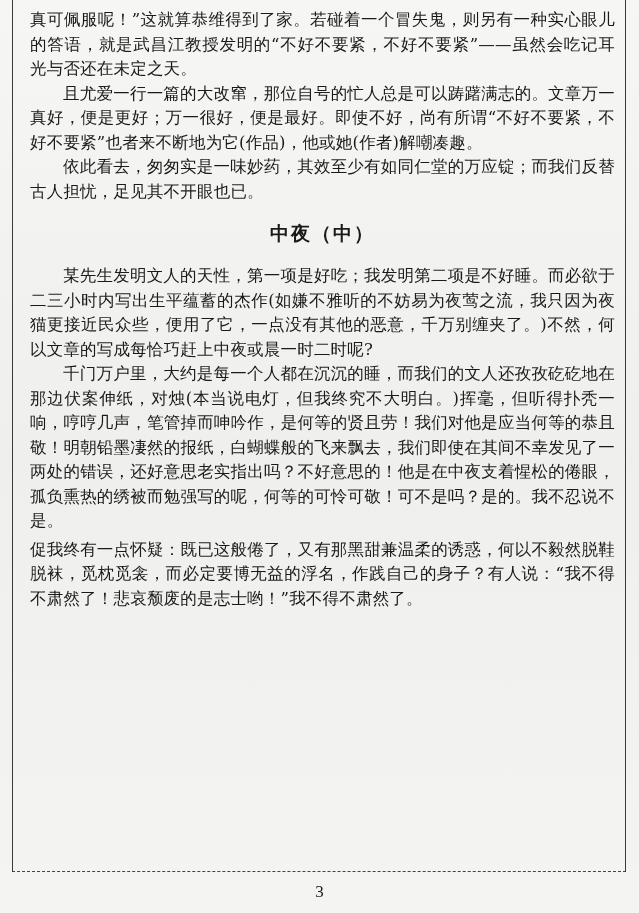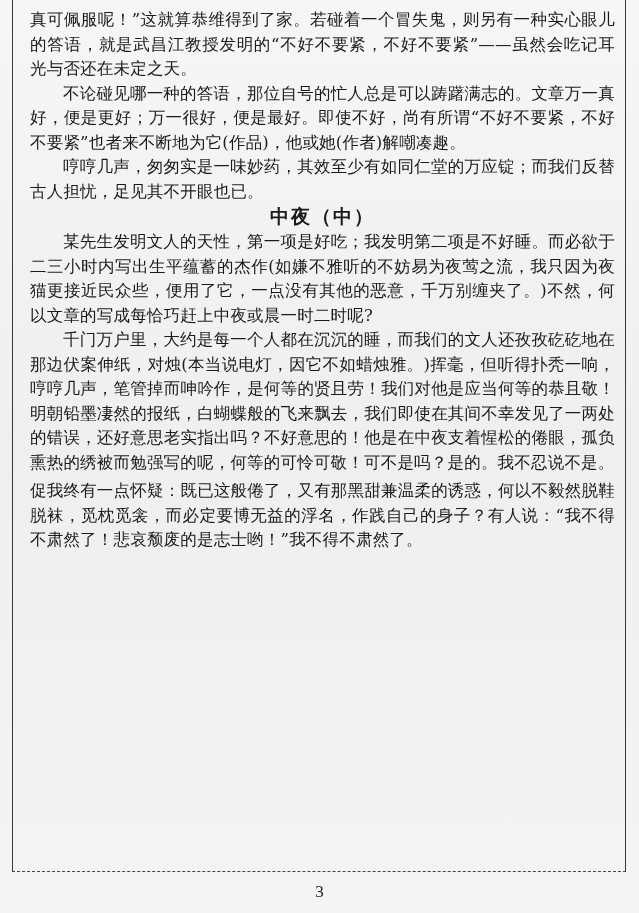--- a/index.html
+++ b/index.html
@@ -44,21 +44,21 @@
     p.para {
       margin: 0;
       font-size: 16.5px;
       line-height: 24.5px;
       text-align: justify;
       text-justify: inter-character;
       letter-spacing: 0.2px;
     }
     p.indent { text-indent: 2em; }
     h2.section-title {
-      margin: 0;
+      margin: 17px;
       text-align: center;
       font-family: Liberation Serif, serif;
       font-weight: bold;
       font-size: 19px;
       letter-spacing: 2px;
     }
     .title-1 { margin-top: 26px; margin-bottom: 10px; }
     .title-2 { margin-top: 44px; margin-bottom: 8px; }
     .page-number {
       position: absolute;
@@ -74,25 +74,25 @@
   </style>
 </head>
 <body>
 
 <div class="page">
   <div class="frame"></div>
 
   <div class="content">
 
     <p class="para">真可佩服呢！”这就算恭维得到了家。若碰着一个冒失鬼，则另有一种实心眼儿的答语，就是武昌江教授发明的“不好不要紧，不好不要紧”——虽然会吃记耳光与否还在未定之天。</p>
-    <p class="para indent">不论碰见哪一种的答语，那位自号的忙人总是可以踌躇满志的。文章万一真好，便是更好；万一很好，便是最好。即使不好，尚有所谓“不好不要紧，不好不要紧”也者来不断地为它(作品)，他或她(作者)解嘲凑趣。</p>
-    <p class="para indent">哼哼几声，匆匆实是一味妙药，其效至少有如同仁堂的万应锭；而我们反替古人担忧，足见其不开眼也已。</p>
+    <p class="para indent">且尤爱一行一篇的大改窜，那位自号的忙人总是可以踌躇满志的。文章万一真好，便是更好；万一很好，便是最好。即使不好，尚有所谓“不好不要紧，不好不要紧”也者来不断地为它(作品)，他或她(作者)解嘲凑趣。</p>
+    <p class="para indent">依此看去，匆匆实是一味妙药，其效至少有如同仁堂的万应锭；而我们反替古人担忧，足见其不开眼也已。</p>
 
     <h2 class="section-title title-1">中夜（中）</h2>
     <p class="para indent">某先生发明文人的天性，第一项是好吃；我发明第二项是不好睡。而必欲于二三小时内写出生平蕴蓄的杰作(如嫌不雅听的不妨易为夜莺之流，我只因为夜猫更接近民众些，便用了它，一点没有其他的恶意，千万别缠夹了。)不然，何以文章的写成每恰巧赶上中夜或晨一时二时呢?</p>
-    <p class="para indent">千门万户里，大约是每一个人都在沉沉的睡，而我们的文人还孜孜矻矻地在那边伏案伸纸，对烛(本当说电灯，因它不如蜡烛雅。)挥毫，但听得扑秃一响，哼哼几声，笔管掉而呻吟作，是何等的贤且劳！我们对他是应当何等的恭且敬！明朝铅墨凄然的报纸，白蝴蝶般的飞来飘去，我们即使在其间不幸发见了一两处的错误，还好意思老实指出吗？不好意思的！他是在中夜支着惺松的倦眼，孤负熏热的绣被而勉强写的呢，何等的可怜可敬！可不是吗？是的。我不忍说不是。</p>
+    <p class="para indent">千门万户里，大约是每一个人都在沉沉的睡，而我们的文人还孜孜矻矻地在那边伏案伸纸，对烛(本当说电灯，但我终究不大明白。)挥毫，但听得扑秃一响，哼哼几声，笔管掉而呻吟作，是何等的贤且劳！我们对他是应当何等的恭且敬！明朝铅墨凄然的报纸，白蝴蝶般的飞来飘去，我们即使在其间不幸发见了一两处的错误，还好意思老实指出吗？不好意思的！他是在中夜支着惺松的倦眼，孤负熏热的绣被而勉强写的呢，何等的可怜可敬！可不是吗？是的。我不忍说不是。</p>
     <div class="gap-small"></div>
     <p class="para">促我终有一点怀疑：既已这般倦了，又有那黑甜兼温柔的诱惑，何以不毅然脱鞋脱袜，觅枕觅衾，而必定要博无益的浮名，作践自己的身子？有人说：“我不得不肃然了！悲哀颓废的是志士哟！”我不得不肃然了。</p>
 
   </div>
 
   <div class="page-number">3</div>
 </div>
 
 </body></html>

